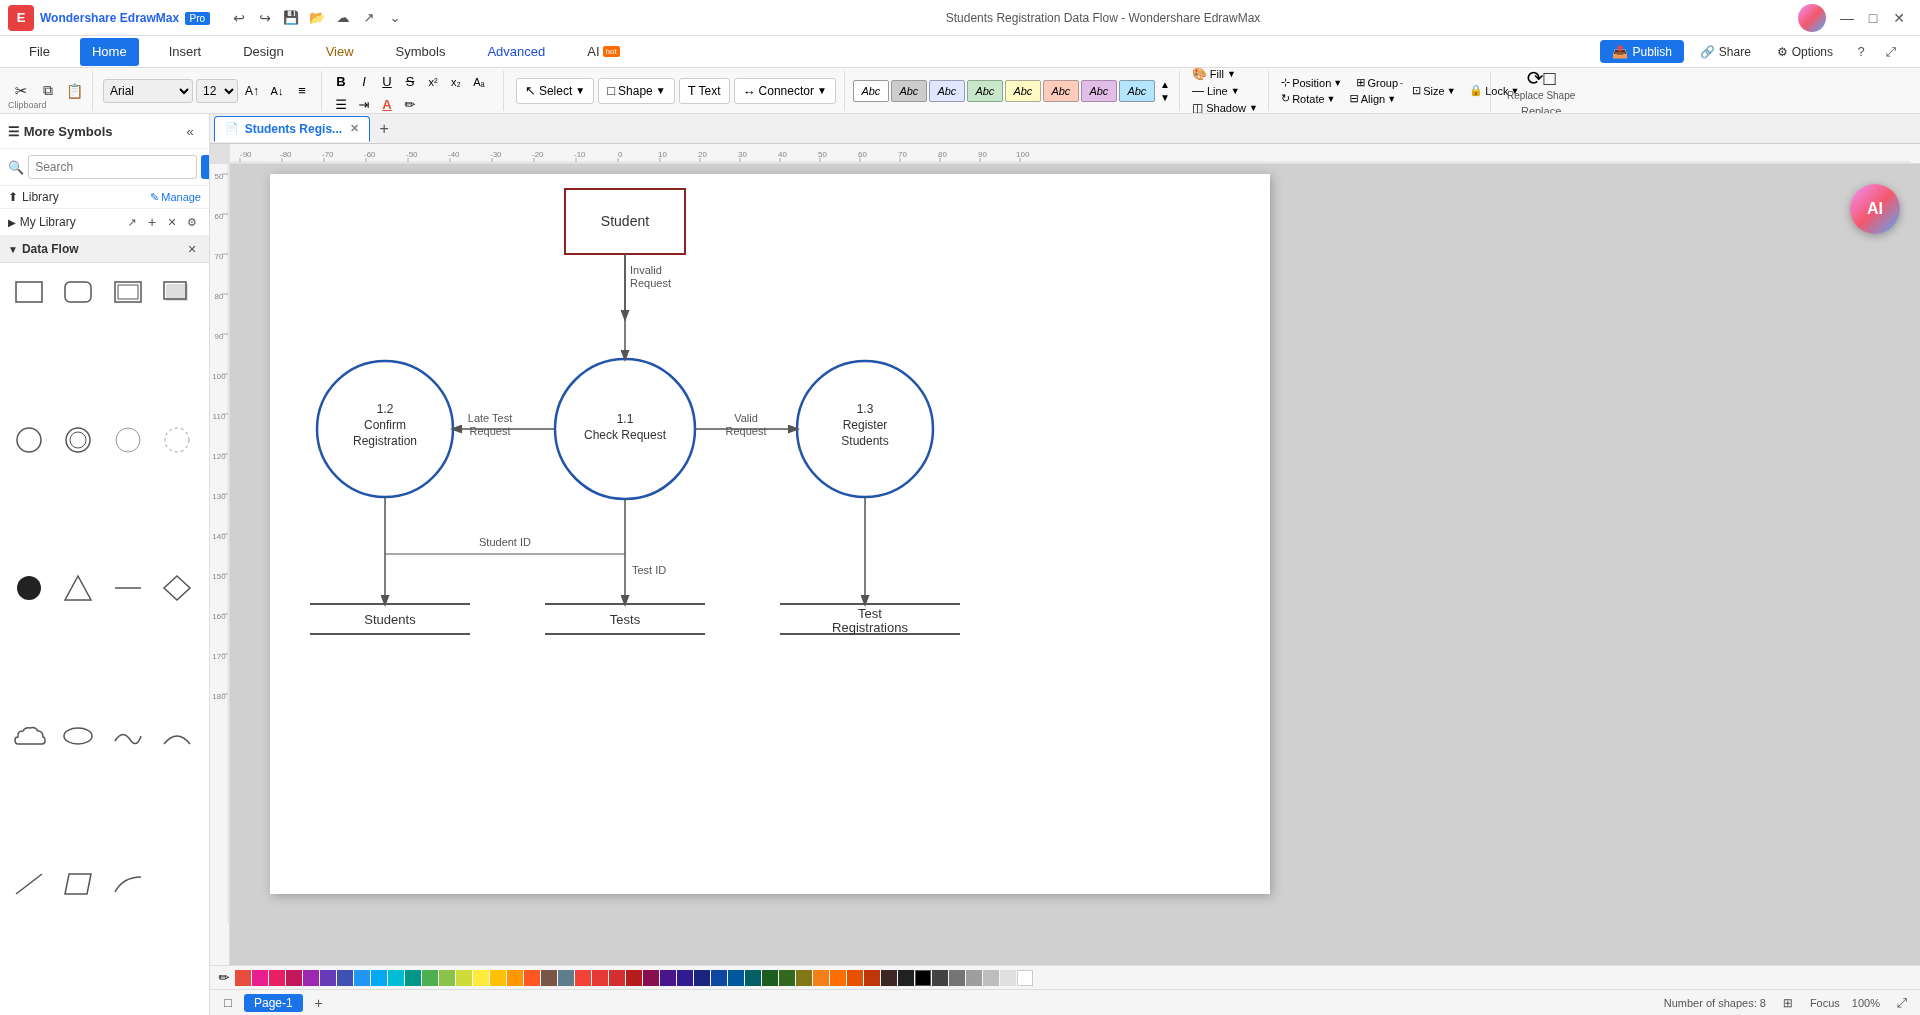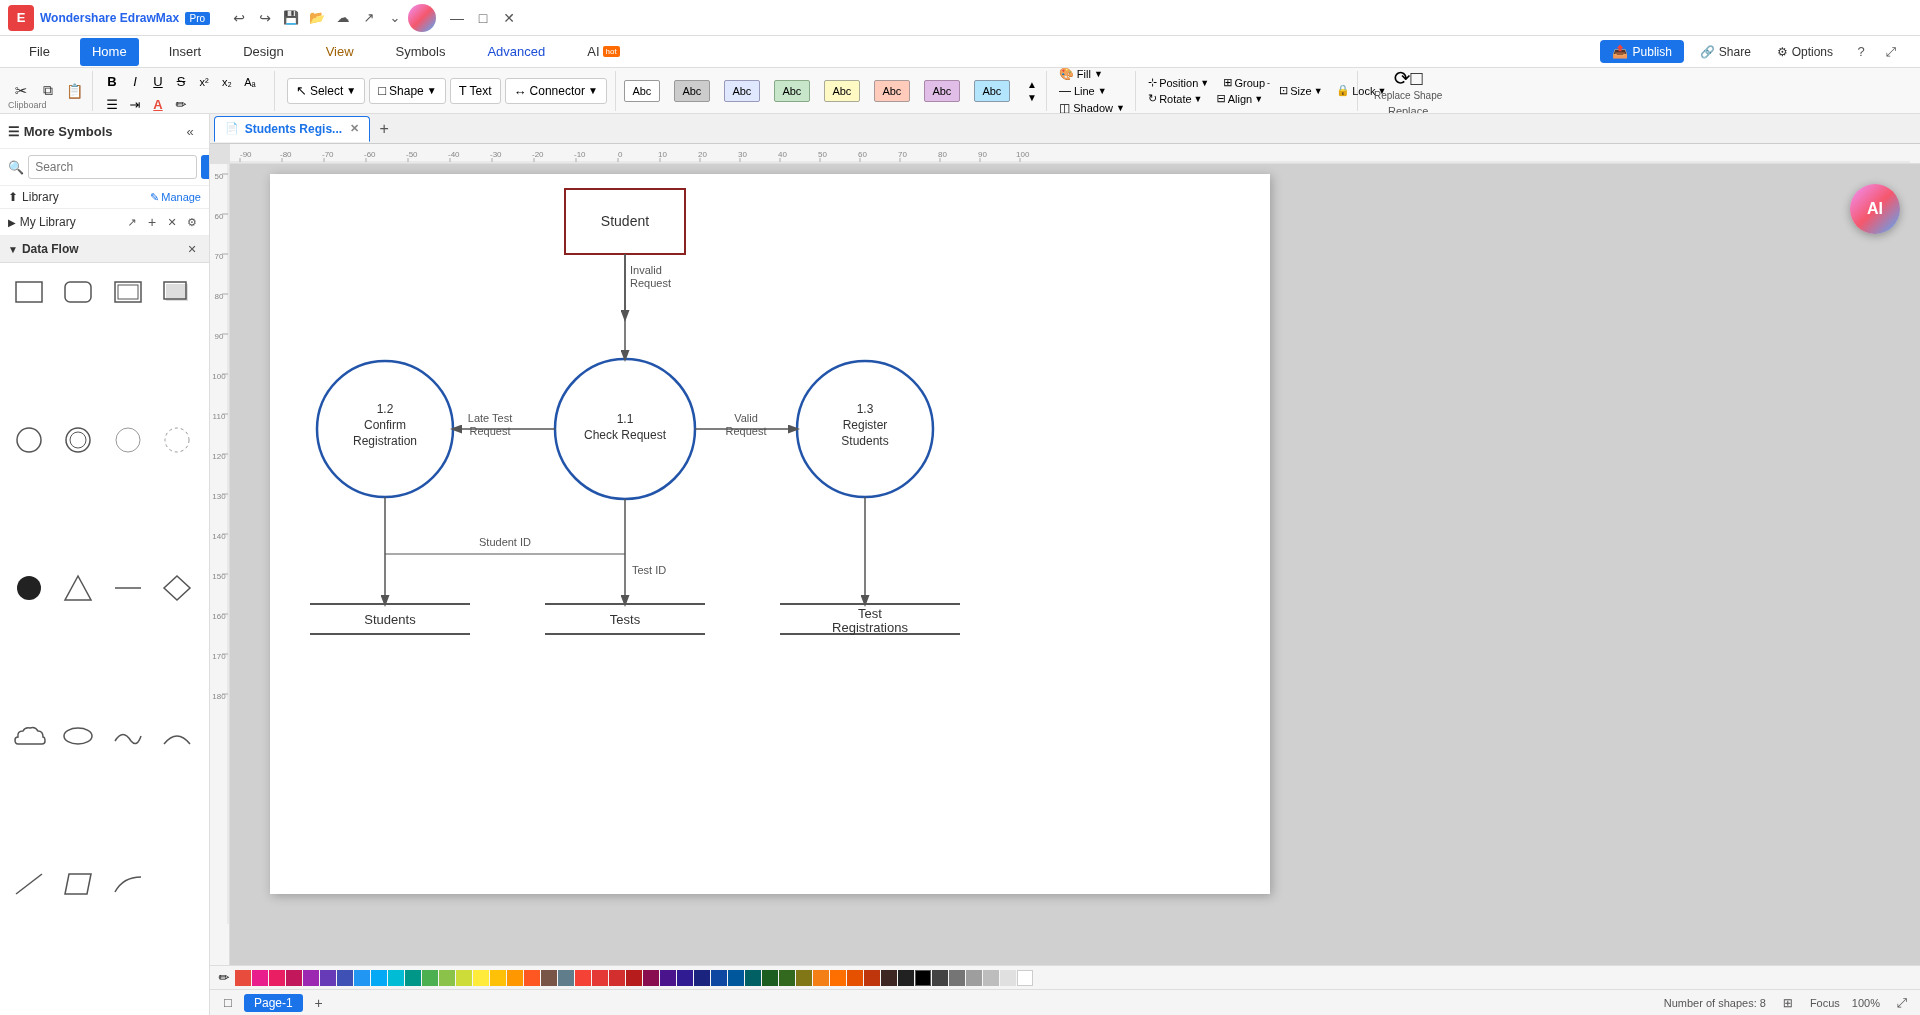--- a/index.html
+++ b/index.html
@@ -34,20 +34,23 @@
   <div style="width:26px;height:26px;background:#e84040;border-radius:4px;display:flex;align-items:center;justify-content:center;color:white;font-weight:bold;font-size:13px;margin-right:6px;">E</div>
   <span style="font-size:12px;color:#333;margin-right:16px;"><span style="color:#2563eb;font-weight:600;">Wondershare EdrawMax</span> <span style="background:#1a73e8;color:white;font-size:10px;padding:1px 5px;border-radius:2px;margin-left:2px;">Pro</span></span>
   <div style="width:26px;height:26px;display:flex;align-items:center;justify-content:center;cursor:pointer;border-radius:3px;font-size:14px;color:#555;" title="Undo">↩</div>
   <div style="width:26px;height:26px;display:flex;align-items:center;justify-content:center;cursor:pointer;border-radius:3px;font-size:14px;color:#555;" title="Redo">↪</div>
   <div style="width:26px;height:26px;display:flex;align-items:center;justify-content:center;cursor:pointer;border-radius:3px;font-size:13px;color:#555;">💾</div>
   <div style="width:26px;height:26px;display:flex;align-items:center;justify-content:center;cursor:pointer;border-radius:3px;font-size:13px;color:#555;">📂</div>
   <div style="width:26px;height:26px;display:flex;align-items:center;justify-content:center;cursor:pointer;border-radius:3px;font-size:13px;color:#555;">☁</div>
   <div style="width:26px;height:26px;display:flex;align-items:center;justify-content:center;cursor:pointer;border-radius:3px;font-size:13px;color:#555;">↗</div>
   <div style="width:26px;height:26px;display:flex;align-items:center;justify-content:center;cursor:pointer;border-radius:3px;font-size:13px;color:#555;">⌄</div>
 
+  <div style="flex:1;display:flex;align-items:center;justify-content:center;">
+    <span style="font-size:12px;color:#555;">Students Registration Data Flow - Wondershare EdrawMax</span>
+  </div>
 
   <div style="width:28px;height:28px;border-radius:50%;background:linear-gradient(135deg,#f093fb,#f5576c,#4facfe);margin-right:8px;"></div>
   <div style="width:26px;height:26px;display:flex;align-items:center;justify-content:center;cursor:pointer;border-radius:3px;font-size:14px;color:#555;">—</div>
   <div style="width:26px;height:26px;display:flex;align-items:center;justify-content:center;cursor:pointer;border-radius:3px;font-size:14px;color:#555;">□</div>
   <div style="width:26px;height:26px;display:flex;align-items:center;justify-content:center;cursor:pointer;border-radius:3px;font-size:14px;color:#555;">✕</div>
 </div>
 
 <div id="menubar" style="display:flex;align-items:center;background:#fff;height:32px;padding:0 17px;border-bottom:1px solid #ddd;gap:18px;">
   <div style="padding:4px 12px;font-size:13px;color:#333;cursor:pointer;border-radius:3px;height:28px;display:flex;align-items:center;">File</div>
   <div style="padding:4px 12px;font-size:13px;color:#fff;cursor:pointer;border-radius:3px;height:28px;display:flex;align-items:center;background:#1a73e8;">Home</div>
@@ -84,20 +87,27 @@
     </div>
     <div class="tb-btn" style="display:flex;flex-direction:column;align-items:center;justify-content:center;padding:2px 4px;cursor:pointer;border-radius:3px;min-width:26px;">
       <span style="font-size:14px;">⧉</span>
     </div>
     <div class="tb-btn" style="display:flex;flex-direction:column;align-items:center;justify-content:center;padding:2px 4px;cursor:pointer;border-radius:3px;min-width:26px;">
       <span style="font-size:14px;">📋</span>
     </div>
     <div style="font-size:9px;color:#777;margin-top:1px;position:absolute;margin-top:28px;">Clipboard</div>
   </div>
 
+  <div style="display:flex;align-items:center;gap:3px;padding:0 8px;border-right:1px solid #ddd;height:40px;">
+    <select style="width:90px;height:24px;border:1px solid #ccc;border-radius:3px;font-size:12px;padding:0 2px;"><option>Arial</option></select>
+    <select style="width:42px;height:24px;border:1px solid #ccc;border-radius:3px;font-size:12px;padding:0 2px;"><option>12</option></select>
+    <div style="width:22px;height:22px;display:flex;align-items:center;justify-content:center;cursor:pointer;border-radius:3px;font-size:12px;">A↑</div>
+    <div style="width:22px;height:22px;display:flex;align-items:center;justify-content:center;cursor:pointer;border-radius:3px;font-size:11px;">A↓</div>
+    <div style="width:22px;height:22px;display:flex;align-items:center;justify-content:center;cursor:pointer;border-radius:3px;font-size:13px;">≡</div>
+  </div>
 
   <div style="display:flex;align-items:center;gap:1px;padding:0 6px;border-right:1px solid #ddd;height:40px;flex-wrap:wrap;max-width:180px;">
     <div style="width:22px;height:22px;display:flex;align-items:center;justify-content:center;cursor:pointer;border-radius:3px;font-size:13px;font-weight:bold;">B</div>
     <div style="width:22px;height:22px;display:flex;align-items:center;justify-content:center;cursor:pointer;border-radius:3px;font-size:13px;font-style:italic;">I</div>
     <div style="width:22px;height:22px;display:flex;align-items:center;justify-content:center;cursor:pointer;border-radius:3px;font-size:13px;text-decoration:underline;">U</div>
     <div style="width:22px;height:22px;display:flex;align-items:center;justify-content:center;cursor:pointer;border-radius:3px;font-size:13px;text-decoration:line-through;">S</div>
     <div style="width:22px;height:22px;display:flex;align-items:center;justify-content:center;cursor:pointer;border-radius:3px;font-size:11px;">x²</div>
     <div style="width:22px;height:22px;display:flex;align-items:center;justify-content:center;cursor:pointer;border-radius:3px;font-size:11px;">x₂</div>
     <div style="width:22px;height:22px;display:flex;align-items:center;justify-content:center;cursor:pointer;border-radius:3px;font-size:11px;">Aₐ</div>
     <div style="width:22px;height:22px;display:flex;align-items:center;justify-content:center;cursor:pointer;border-radius:3px;font-size:13px;">☰</div>
@@ -122,21 +132,21 @@
       <span style="font-size:13px;">T</span>
       <span>Text</span>
     </div>
     <div style="display:flex;align-items:center;gap:3px;padding:3px 8px;cursor:pointer;border-radius:3px;border:1px solid #ccc;background:white;font-size:12px;height:26px;">
       <span style="font-size:13px;">↔</span>
       <span>Connector</span>
       <span style="font-size:10px;">▼</span>
     </div>
   </div>
 
-  <div style="display:flex;align-items:center;gap:14px;padding:0 6px;border-right:1px solid #ddd;height:40px;overflow:hidden;">
+  <div style="display:flex;align-items:center;gap:2px;padding:0 6px;border-right:1px solid #ddd;height:40px;overflow:hidden;font-style:italic;">
     <div style="width:36px;height:22px;background:white;border:1px solid #999;border-radius:2px;display:flex;align-items:center;justify-content:center;font-size:11px;cursor:pointer;">Abc</div>
     <div style="width:36px;height:22px;background:#ccc;border:1px solid #999;border-radius:2px;display:flex;align-items:center;justify-content:center;font-size:11px;cursor:pointer;">Abc</div>
     <div style="width:36px;height:22px;background:#e0e8ff;border:1px solid #99b;border-radius:2px;display:flex;align-items:center;justify-content:center;font-size:11px;cursor:pointer;">Abc</div>
     <div style="width:36px;height:22px;background:#c8e6c9;border:1px solid #8a8;border-radius:2px;display:flex;align-items:center;justify-content:center;font-size:11px;cursor:pointer;">Abc</div>
     <div style="width:36px;height:22px;background:#fff9c4;border:1px solid #aa9;border-radius:2px;display:flex;align-items:center;justify-content:center;font-size:11px;cursor:pointer;">Abc</div>
     <div style="width:36px;height:22px;background:#ffccbc;border:1px solid #a99;border-radius:2px;display:flex;align-items:center;justify-content:center;font-size:11px;cursor:pointer;">Abc</div>
     <div style="width:36px;height:22px;background:#e1bee7;border:1px solid #a8a;border-radius:2px;display:flex;align-items:center;justify-content:center;font-size:11px;cursor:pointer;">Abc</div>
     <div style="width:36px;height:22px;background:#b3e5fc;border:1px solid #89a;border-radius:2px;display:flex;align-items:center;justify-content:center;font-size:11px;cursor:pointer;">Abc</div>
     <div style="width:16px;height:40px;display:flex;flex-direction:column;align-items:center;justify-content:center;gap:2px;cursor:pointer;">
       <span style="font-size:10px;">▲</span>

